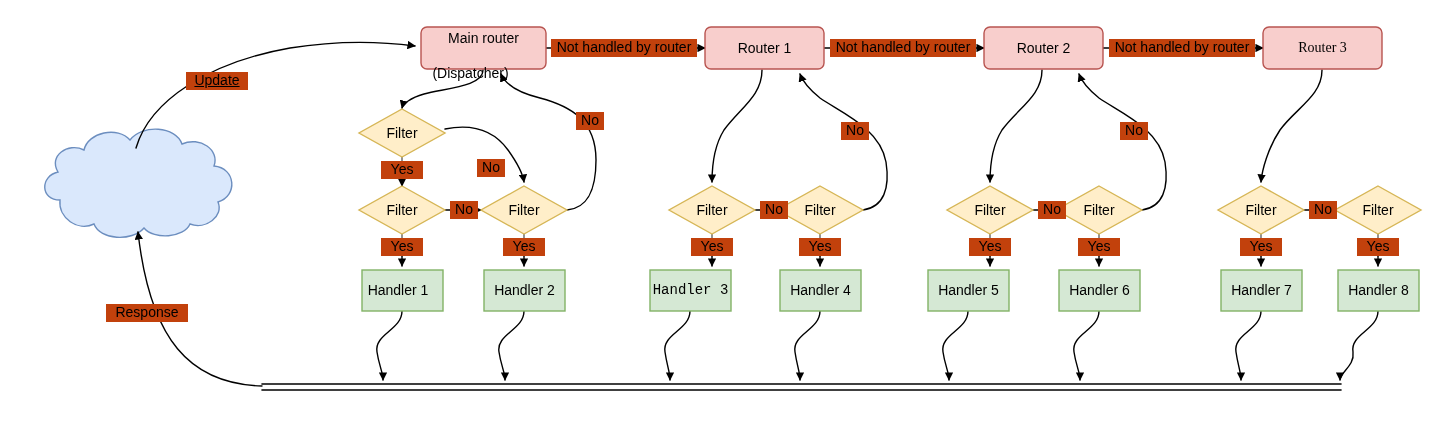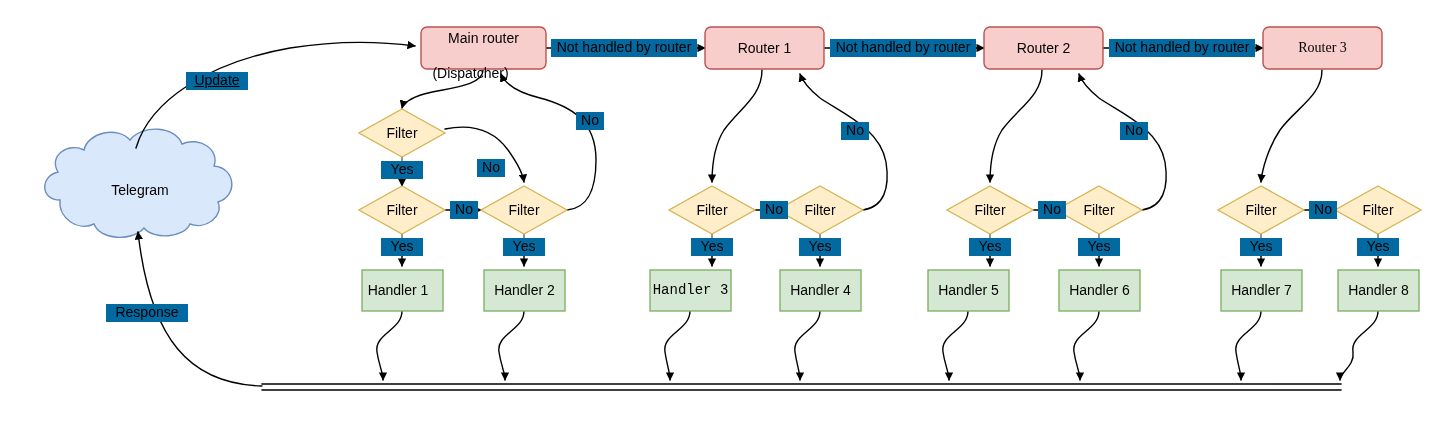--- a/index.html
+++ b/index.html
@@ -5,21 +5,21 @@
   html,body{margin:0;padding:0;background:#ffffff;}
   body{font-family:"Liberation Sans","DejaVu Sans",sans-serif;}
   #stage{position:relative;width:1451px;height:423px;background:#ffffff;overflow:hidden;}
   #stage svg{position:absolute;left:0;top:0;width:1451px;height:423px;}
   .nodeLabel{
     position:absolute;display:flex;align-items:center;justify-content:center;
     text-align:center;color:#000000;pointer-events:none;line-height:1.15;
   }
   .edgeLabel{
     position:absolute;display:flex;align-items:center;justify-content:center;
-    text-align:center;color:#000000;background:#0369a1;white-space:nowrap;
+    text-align:center;color:#000000;background:#c2410c;white-space:nowrap;
     line-height:1.1;
   }
   .fs14{font-size:14px;}
 </style>
 </head>
 <body>
 
 <div id="stage">
 
   <svg viewBox="0 0 1451 423" xmlns="http://www.w3.org/2000/svg">
@@ -152,21 +152,20 @@
       <rect x="484" y="270" width="81" height="41"></rect>
       <rect x="650" y="270" width="81" height="41"></rect>
       <rect x="780" y="270" width="81" height="41"></rect>
       <rect x="928" y="270" width="81" height="41"></rect>
       <rect x="1059" y="270" width="81" height="41"></rect>
       <rect x="1221" y="270" width="81" height="41"></rect>
       <rect x="1338" y="270" width="81" height="41"></rect>
     </g>
   </svg>
 
-  <div class="nodeLabel fs14" style="left:60px;top:176px;width:160px;height:28px;">Telegram</div>
 
   <div class="nodeLabel fs14" style="left:421px;top:29px;width:125px;height:18px;">Main router</div>
   <div class="nodeLabel fs14" style="left:421px;top:64px;width:99px;height:18px;">(Dispatcher)</div>
   <div class="nodeLabel fs14" style="left:705px;top:39px;width:119px;height:18px;">Router 1</div>
   <div class="nodeLabel fs14" style="left:984px;top:39px;width:119px;height:18px;">Router 2</div>
   <div class="nodeLabel fs14" style="left:1263px;top:39px;width:119px;height:18px;font-family:Liberation Serif, serif;">Router 3</div>
 
   <div class="nodeLabel fs14" style="left:359px;top:124px;width:86px;height:18px;">Filter</div>
   <div class="nodeLabel fs14" style="left:359px;top:201px;width:86px;height:18px;">Filter</div>
   <div class="nodeLabel fs14" style="left:481px;top:201px;width:86px;height:18px;">Filter</div>

